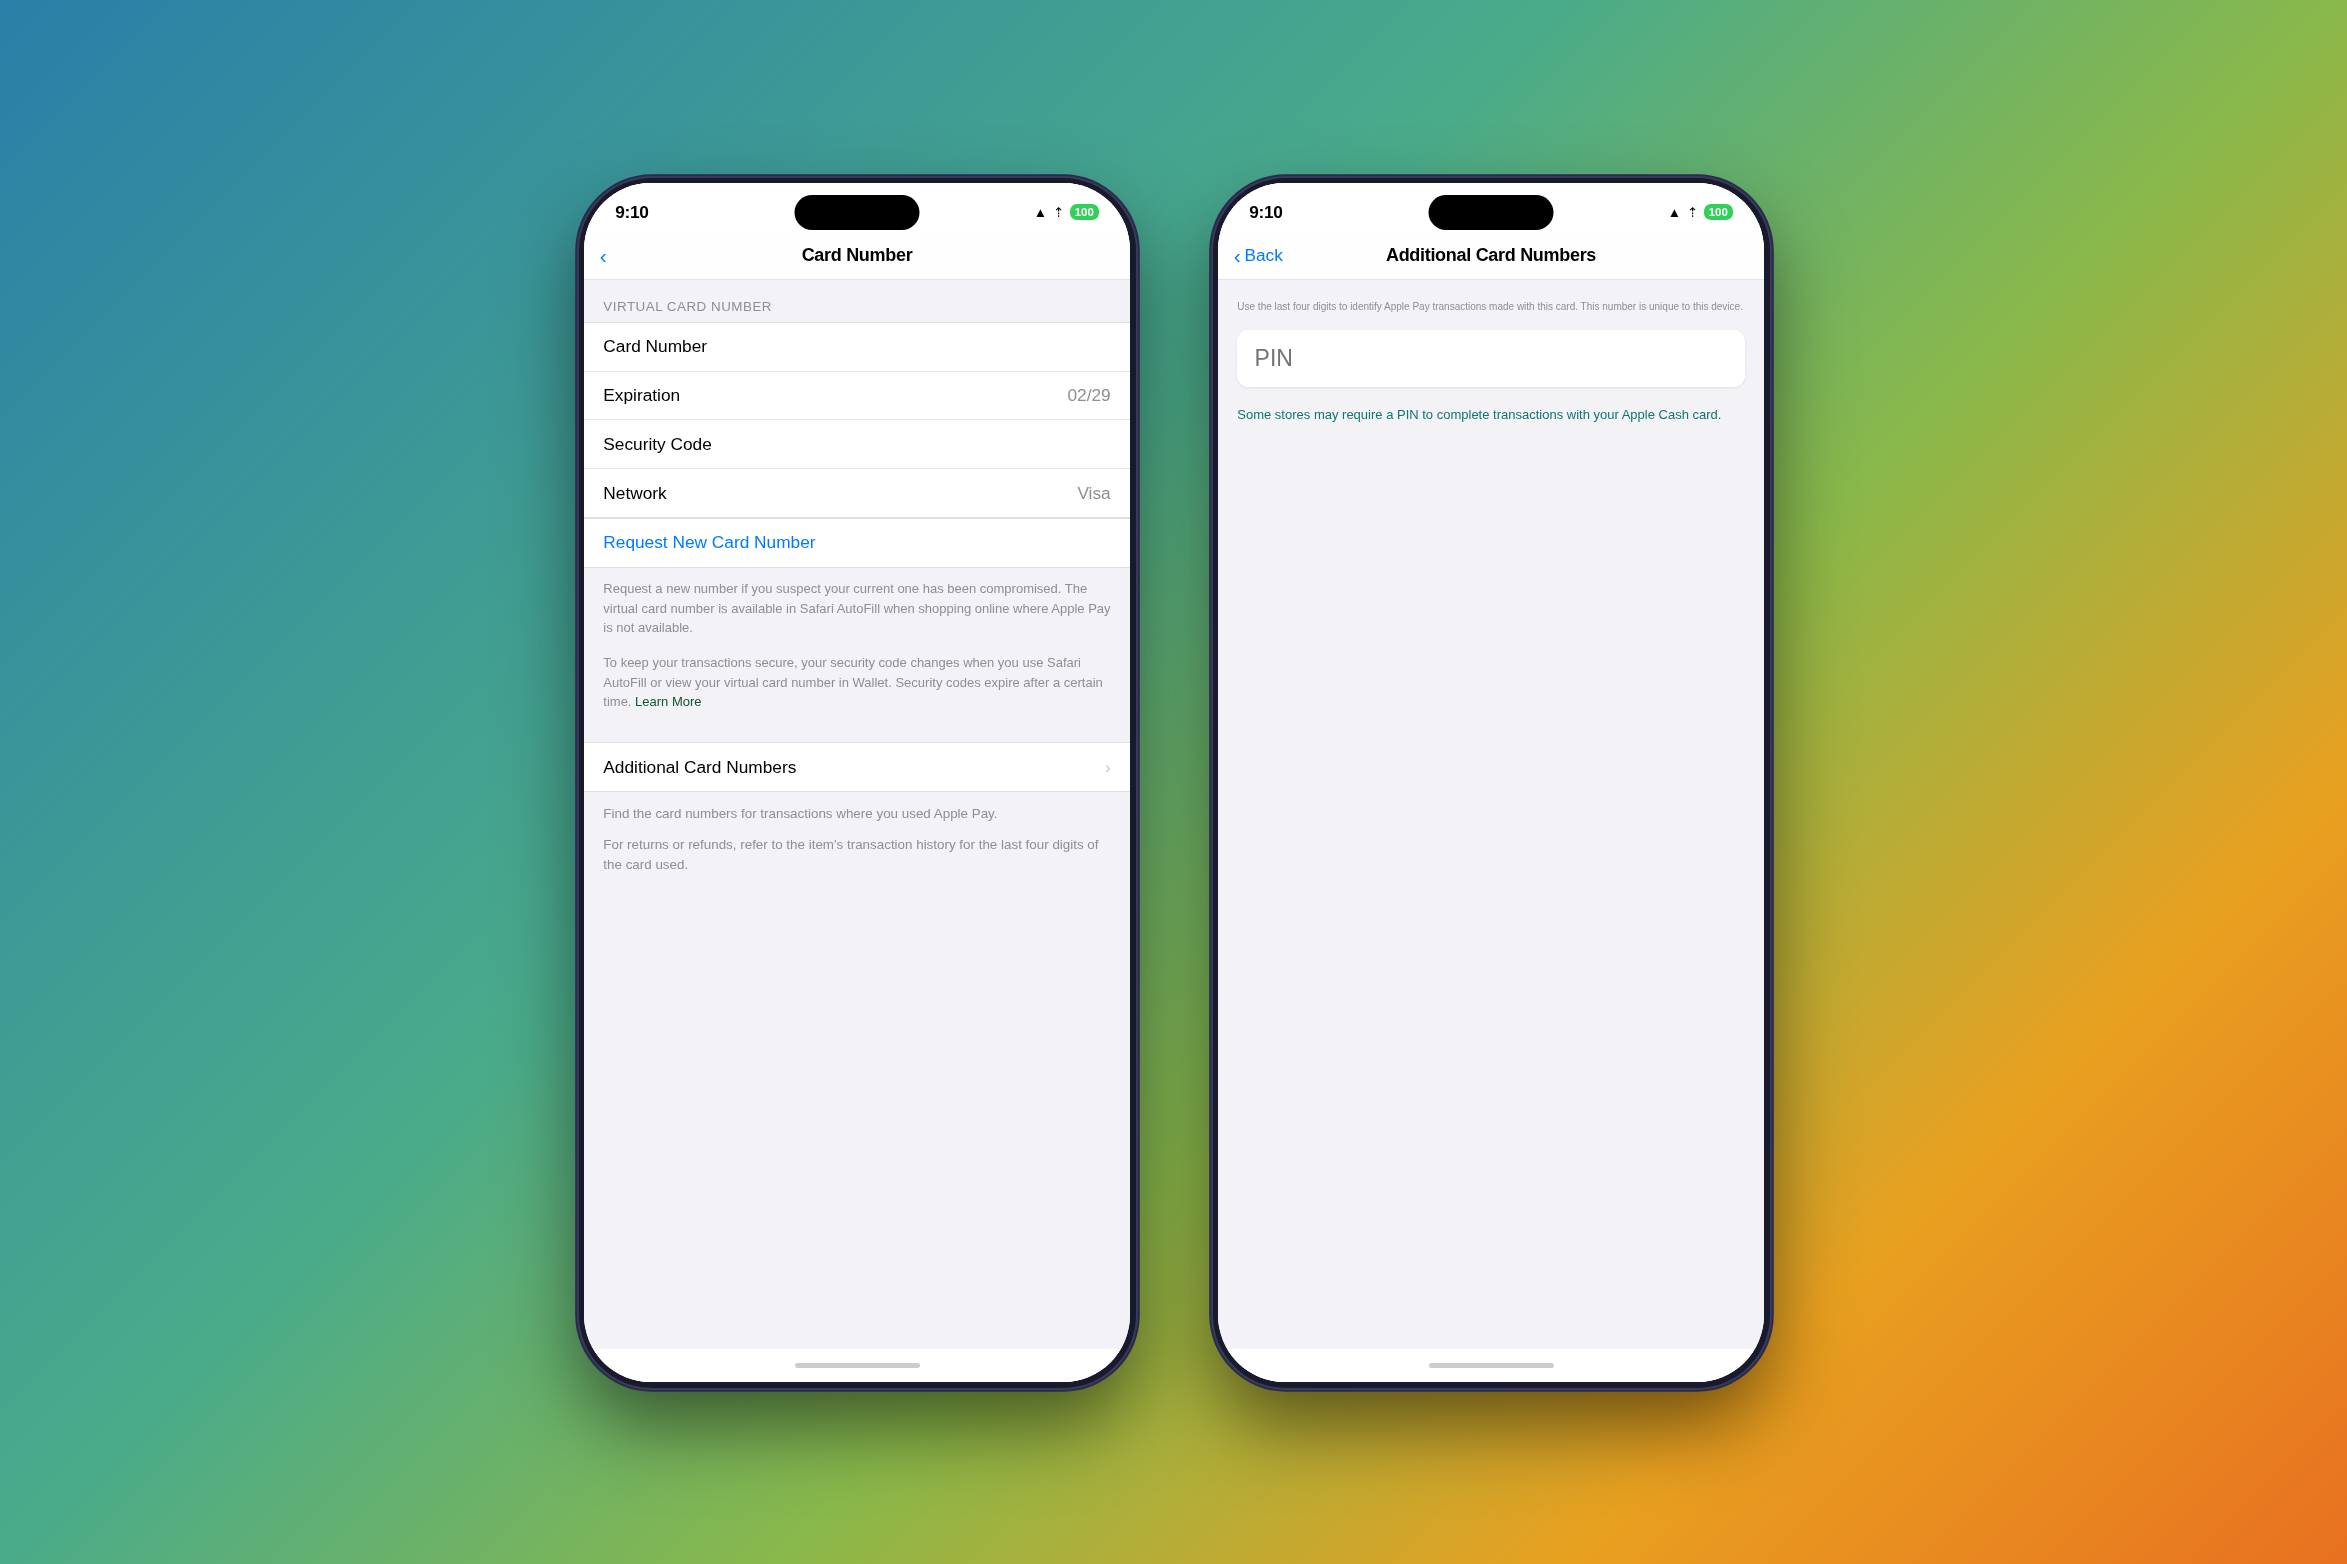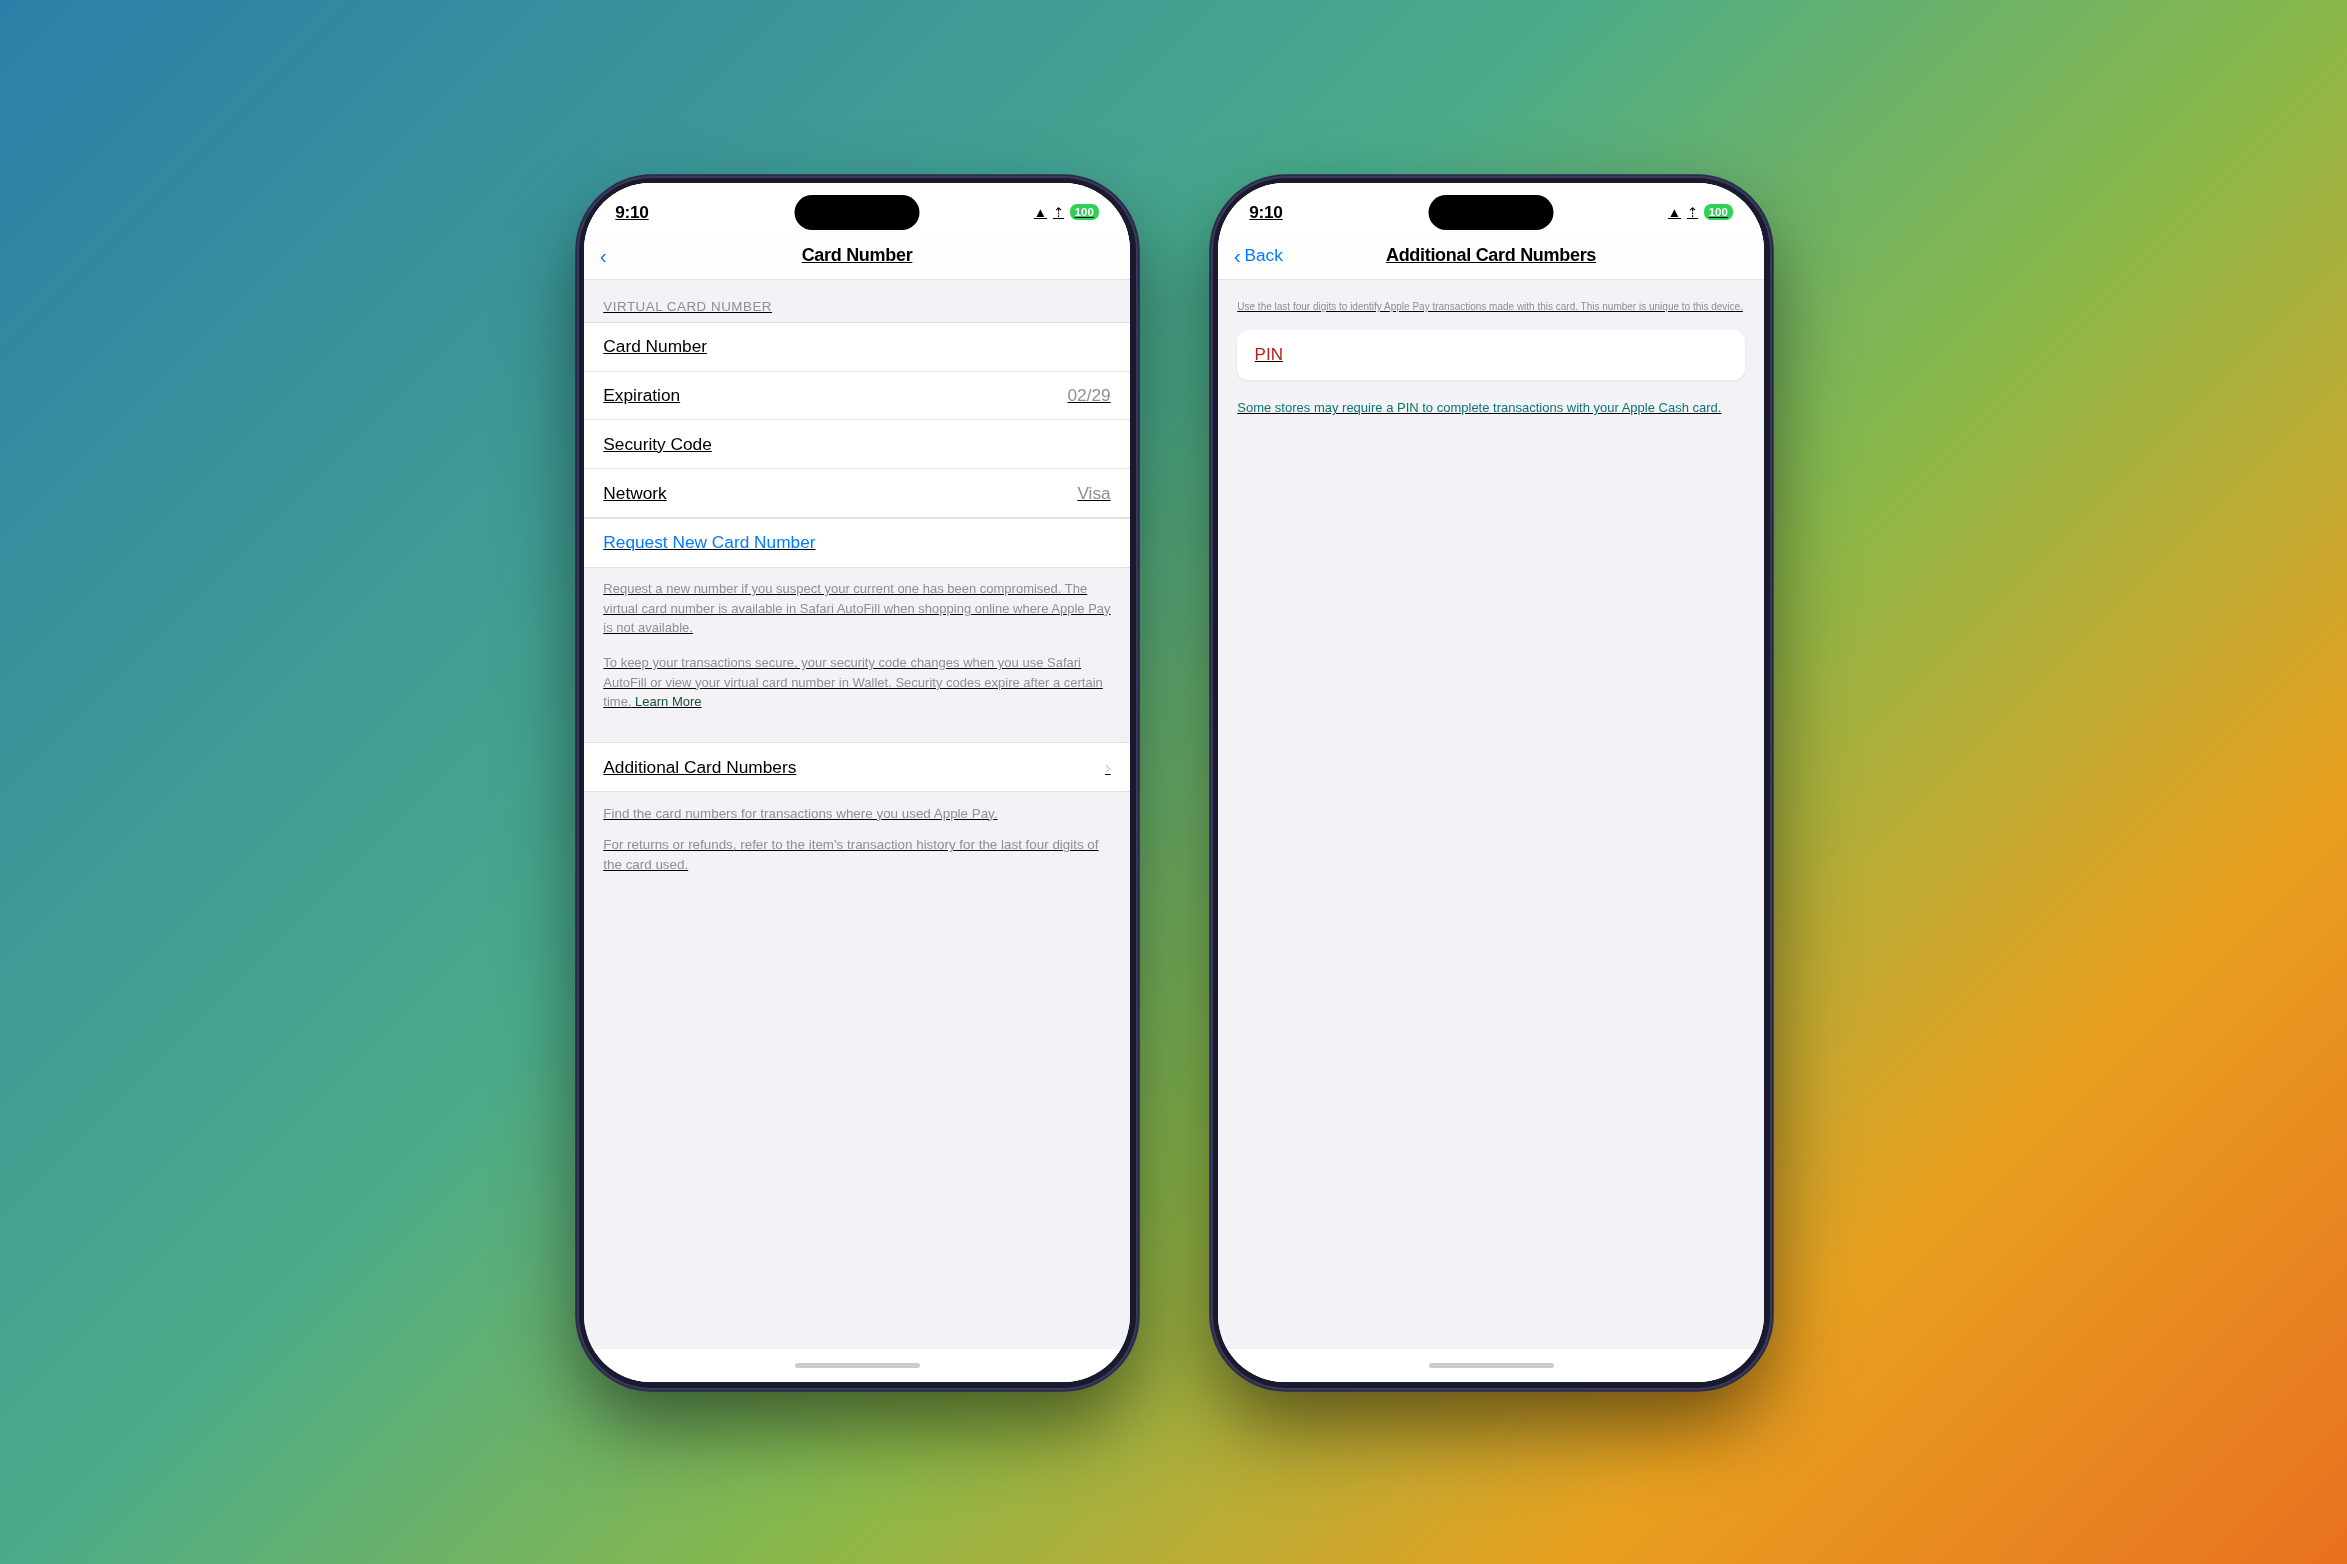--- a/index.html
+++ b/index.html
@@ -45,21 +45,20 @@
       position: absolute;
       top: 5.8px;
       left: 5.8px;
       right: 5.8px;
       bottom: 5.8px;
       border-radius: 67px;
       background: #f2f2f7;
       overflow: hidden;
       display: flex;
       flex-direction: column;
-      text-decoration: underline;
     }
 
     
     .status-bar {
       display: flex;
       align-items: center;
       justify-content: space-between;
       padding: 15.4px 31px 7.7px;
       background: white;
       flex-shrink: 0;
@@ -275,22 +274,22 @@
       font-size: 10px;
       color: #8e8e93;
       line-height: 1.5;
       margin-bottom: 15.4px;
     }
 
     .pin-field {
       background: white;
       border-radius: 11.5px;
       padding: 15.4px 17.3px;
-      font-size: 17px;
-      color: #b91c1c;
+      font-size: 23px;
+      color: #737373;
       border: none;
       box-shadow: 0 1px 2.9px rgba(0,0,0,0.08);
     }
 
     .pin-hint {
       font-size: 13px;
       color: #0f766e;
       line-height: 1.5;
       margin-top: 18px;
     }

